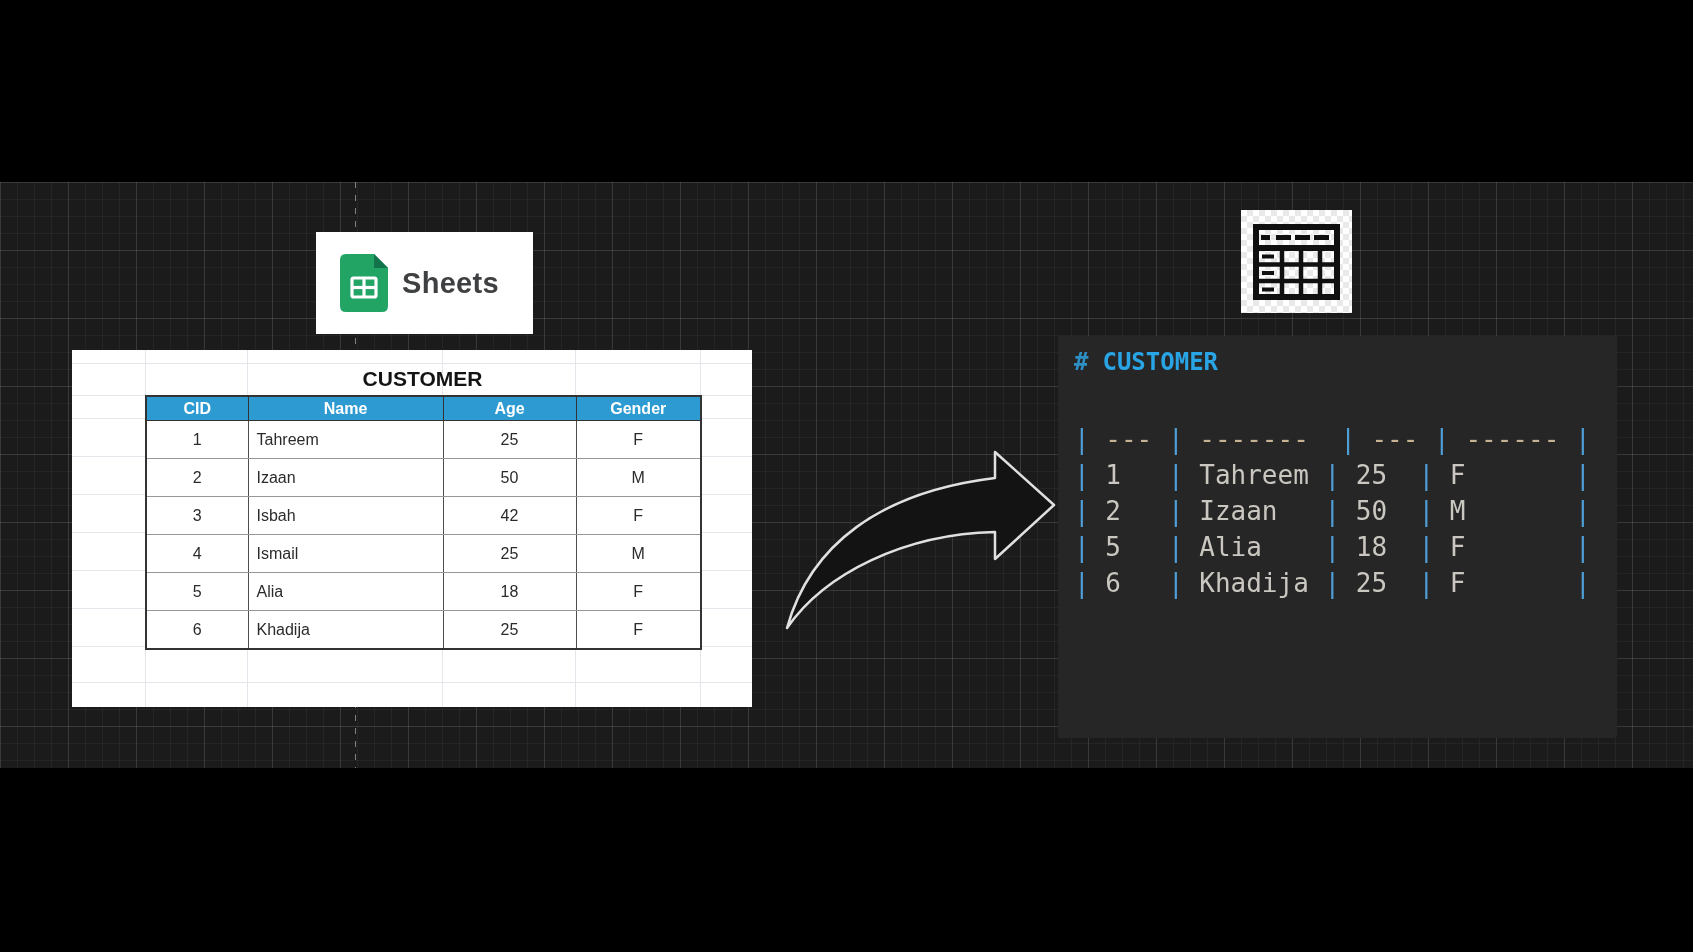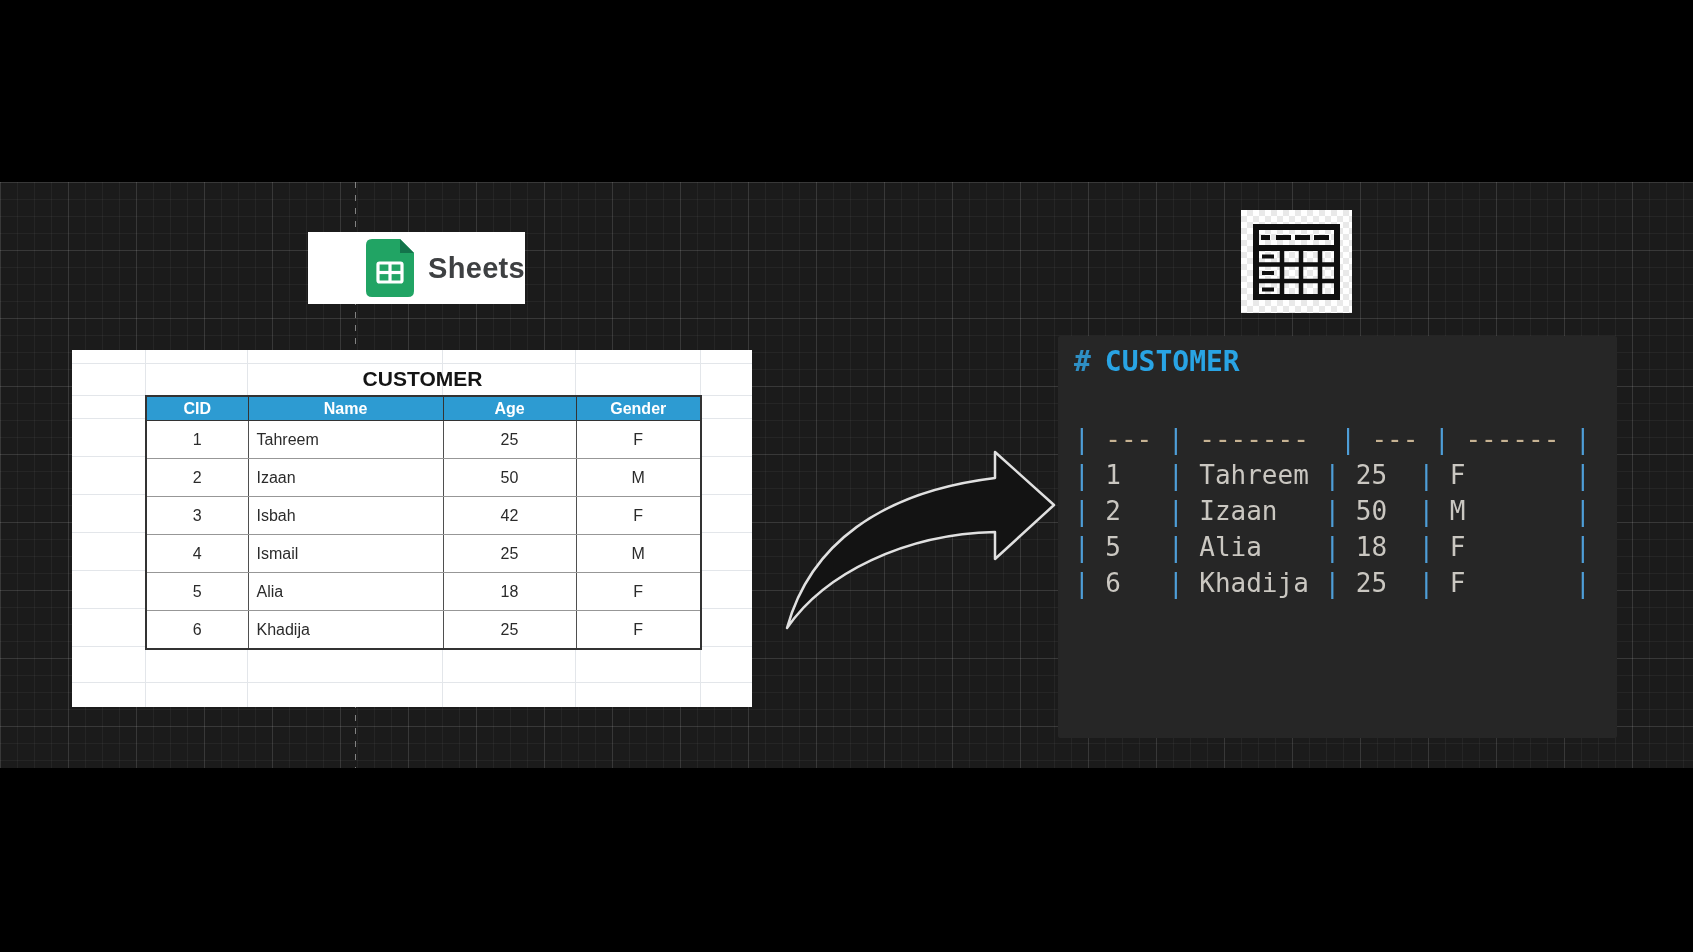--- a/index.html
+++ b/index.html
@@ -16,22 +16,22 @@
       linear-gradient(rgba(255,255,255,.085) 1px, transparent 1px),
       linear-gradient(90deg, rgba(255,255,255,.085) 1px, transparent 1px),
       linear-gradient(rgba(255,255,255,.045) 1px, transparent 1px),
       linear-gradient(90deg, rgba(255,255,255,.045) 1px, transparent 1px);
     background-size:68px 68px,68px 68px,17px 17px,17px 17px;}
 
   .dashed-line{position:absolute;left:355px;top:0;bottom:0;width:1px;opacity:.8;
     background:repeating-linear-gradient(to bottom,#9c9c9c 0 6px,transparent 6px 13px);}
 
   
-  .sheets-badge{position:absolute;left:308px;top:50px;width:217px;height:72px;background:#fff;
-    display:flex;align-items:center;gap:14px;padding-left:24px;box-sizing:border-box;justify-content:flex-end;}
+  .sheets-badge{position:absolute;left:316px;top:50px;width:217px;height:102px;background:#fff;
+    display:flex;align-items:center;gap:14px;padding-left:24px;box-sizing:border-box;}
   .sheets-label{font-size:29px;font-weight:600;color:#3e4042;letter-spacing:.3px;}
 
   
   .sheet{position:absolute;left:72px;top:168px;width:680px;height:357px;background:#fff;}
   .sheet .vline{position:absolute;top:0;bottom:0;width:1px;background:#e3e6ea;}
   .sheet .hline{position:absolute;left:0;right:0;height:1px;background:#e3e6ea;}
   .sheet-title{position:absolute;left:73px;top:17px;width:555px;text-align:center;
     font-size:21px;font-weight:bold;color:#141414;}
   .sheet-table{position:absolute;left:73px;top:45px;border-collapse:collapse;table-layout:fixed;
     border:2px solid #333;}
@@ -49,21 +49,21 @@
   .md-icon{position:absolute;left:1241px;top:28px;width:111px;height:103px;background-color:#fff;
     background-image:
       linear-gradient(45deg,#e9e9e9 25%,transparent 25%,transparent 75%,#e9e9e9 75%),
       linear-gradient(45deg,#e9e9e9 25%,transparent 25%,transparent 75%,#e9e9e9 75%);
     background-position:0 0,6px 6px;background-size:12px 12px;}
 
   
   .md-panel{position:absolute;left:1058px;top:154px;width:559px;height:402px;background:#262626;
     box-sizing:border-box;padding:8px 16px;border-radius:2px;
     font-family:"DejaVu Sans Mono",monospace;}
-  .md-heading{line-height:36px;font-size:28px;font-weight:bold;white-space:pre;}
+  .md-heading{line-height:36px;font-size:24px;font-weight:bold;white-space:pre;}
   .md-heading .hash{color:#2e8fc4;margin-right:14px;}
   .md-heading .htext{color:#29a4e4;}
   .md-table{margin:41px 0 0 0;font-size:26px;line-height:36px;}
   .md-table .mline{white-space:pre;height:36px;}
   .md-pipe{color:#4e9ed8;}
   .md-dash{color:#c7b393;}
   .md-text{color:#cac7c1;}
 </style>
 </head>
 <body>

